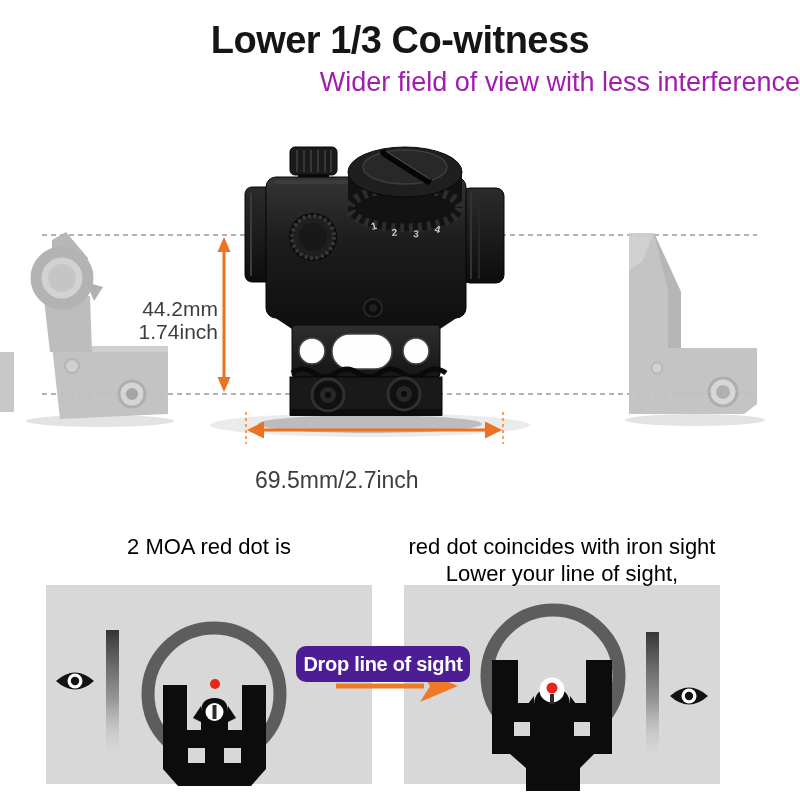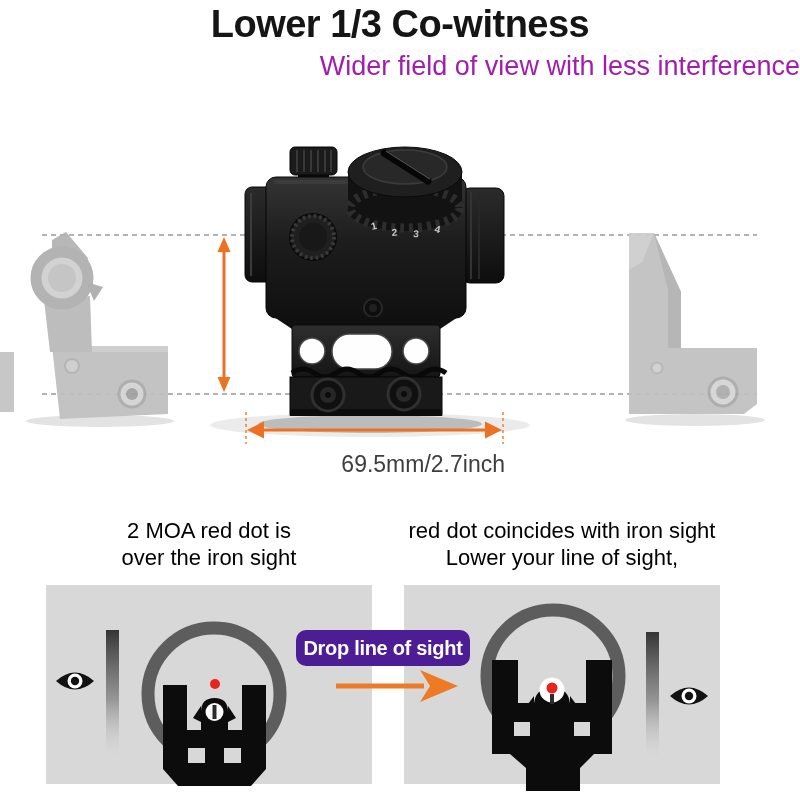--- a/index.html
+++ b/index.html
@@ -1,34 +1,34 @@
 <!DOCTYPE html>
 <html><head>
 <meta charset="utf-8">
 <style>
   html,body{margin:0;padding:0;background:#ffffff;}
   .stage{
     position:relative;width:800px;height:800px;background:#ffffff;
     overflow:hidden;font-family:"Liberation Sans",sans-serif;
   }
-  .abs{position:absolute;}
+  .abs{position:absolute;margin-top:16px;}
   .title{
     top:3px;left:0;width:800px;text-align:center;
     font-size:38px;font-weight:800;letter-spacing:-0.5px;color:#151515;line-height:1.15;
   }
   .subtitle{
     top:50px;left:0;width:800px;text-align:right;
     font-size:27px;font-weight:400;color:#a21caf;line-height:1.2;
   }
   .dim-height{
     top:281px;left:88px;width:130px;text-align:right;
     font-size:21px;line-height:23px;color:#3e3e3e;
   }
   .dim-width{
-    top:451px;left:255px;width:250px;text-align:right;
+    top:451px;left:255px;width:250px;text-align:left;
     font-size:23px;color:#3e3e3e;
   }
   .caption{font-size:22px;line-height:27px;color:#000000;text-align:center;}
   .cap-left{top:517px;left:46px;width:326px;}
   .cap-right{top:517px;left:404px;width:316px;}
   .badge{
     top:630px;left:296px;width:174px;height:36px;border-radius:10px;
     background:#4c1d95;color:#ffffff;font-size:20px;font-weight:700;
     line-height:36px;text-align:center;letter-spacing:-0.3px;z-index:3;
   }
@@ -217,26 +217,29 @@
 
     <g fill="#ee7a26">
       <line x1="336" y1="686" x2="424" y2="686" stroke="#ee7a26" stroke-width="5"></line>
       <polygon points="420,670 458,686 420,702 430,686"></polygon>
     </g>
   </svg>
 
   <div class="abs title txt">Lower 1/3 Co-witness</div>
   <div class="abs subtitle txt">Wider field of view with less interference</div>
 
+  <div class="abs dim-height txt">
+    <div>44.2mm</div>
+    <div>1.74inch</div>
+  </div>
 
   <div class="abs dim-width txt">69.5mm/2.7inch</div>
 
   <div class="abs caption cap-left txt">
     <div>2 MOA red dot is</div>
-    <div>over the iron sight</div>
   </div>
 
   <div class="abs caption cap-right txt">
     <div>red dot coincides with iron sight</div>
     <div>Lower your line of sight,</div>
   </div>
 
   <div class="abs badge">Drop line of sight</div>
 
 </div>

